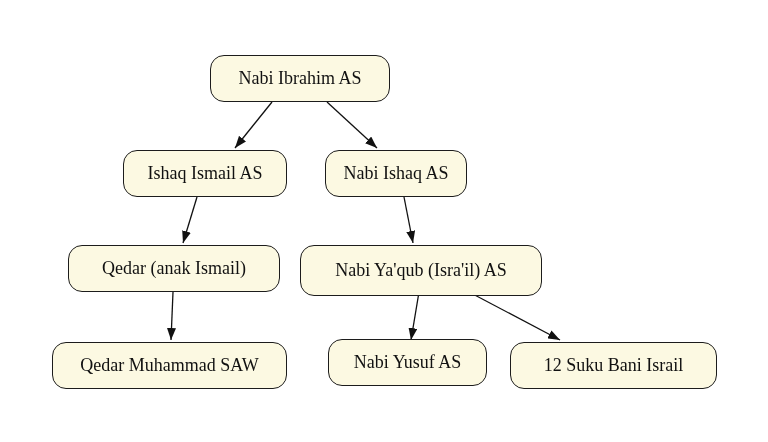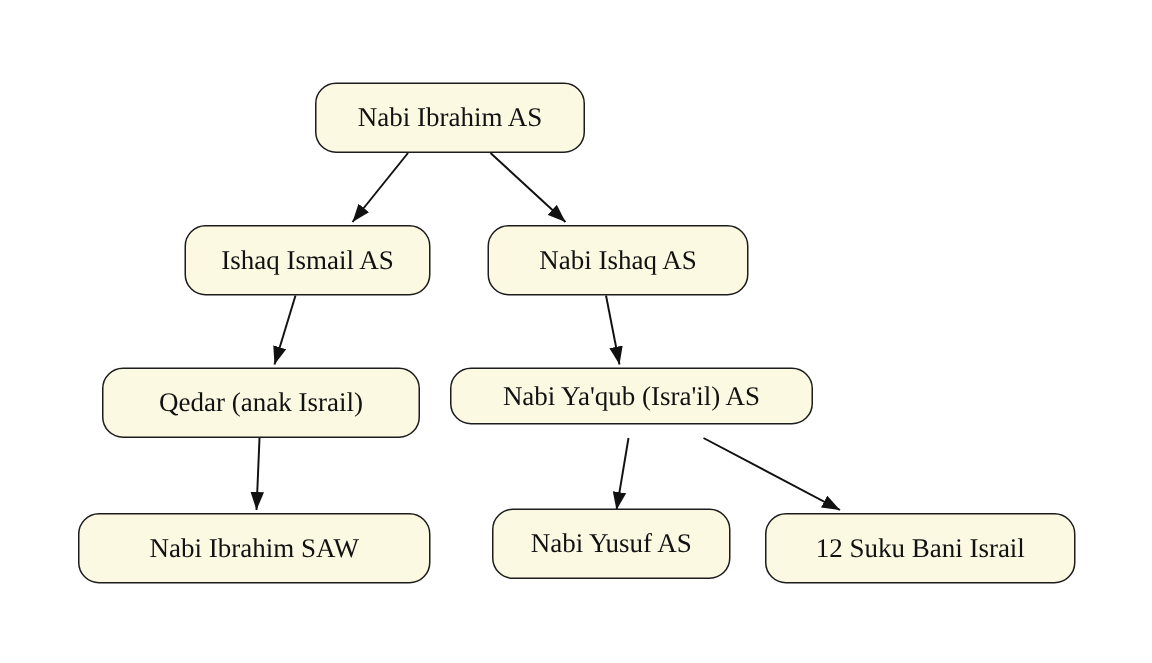--- a/index.html
+++ b/index.html
@@ -33,23 +33,23 @@
     align-items: center;
     justify-content: center;
     font-size: 18px;
     color: #111111;
     white-space: nowrap;
     text-align: right;
   }
   
   #n-ibrahim  { left: 210px; top:  55px; width: 180px; height: 47px; }
   #n-ismail   { left: 123px; top: 150px; width: 164px; height: 47px; }
-  #n-ishaq    { left: 325px; top: 150px; width: 174px; height: 47px; }
+  #n-ishaq    { left: 325px; top: 150px; width: 142px; height: 47px; }
   #n-qedar    { left:  68px; top: 245px; width: 212px; height: 47px; }
-  #n-yaqub    { left: 300px; top: 245px; width: 242px; height: 38px; }
+  #n-yaqub    { left: 300px; top: 245px; width: 242px; height: 51px; }
   #n-muhammad { left:  52px; top: 342px; width: 235px; height: 47px; }
   #n-yusuf    { left: 328px; top: 339px; width: 159px; height: 47px; }
   #n-suku12   { left: 510px; top: 342px; width: 207px; height: 47px; }
 </style>
 </head>
 <body>
 
 <div id="canvas">
 
   <svg id="edges" viewBox="0 0 768 442" xmlns="http://www.w3.org/2000/svg">
@@ -73,29 +73,29 @@
 
   <div class="node" id="n-ismail">
     <span>Ishaq Ismail AS</span>
   </div>
 
   <div class="node" id="n-ishaq">
     <span>Nabi Ishaq AS</span>
   </div>
 
   <div class="node" id="n-qedar">
-    <span>Qedar (anak Israil)</span>
+    <span>Qedar (anak Ismail)</span>
   </div>
 
   <div class="node" id="n-yaqub">
     <span>Nabi Ya'qub (Isra'il) AS</span>
   </div>
 
   <div class="node" id="n-muhammad">
-    <span>Nabi Ibrahim SAW</span>
+    <span>Qedar Muhammad SAW</span>
   </div>
 
   <div class="node" id="n-yusuf">
     <span>Nabi Yusuf AS</span>
   </div>
 
   <div class="node" id="n-suku12">
     <span>12 Suku Bani Israil</span>
   </div>
 

